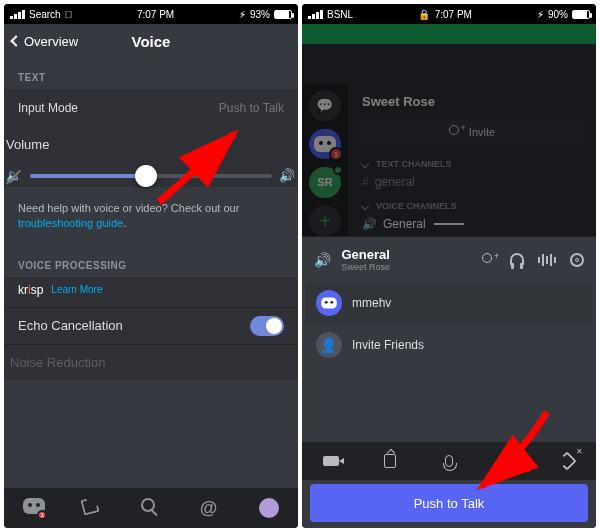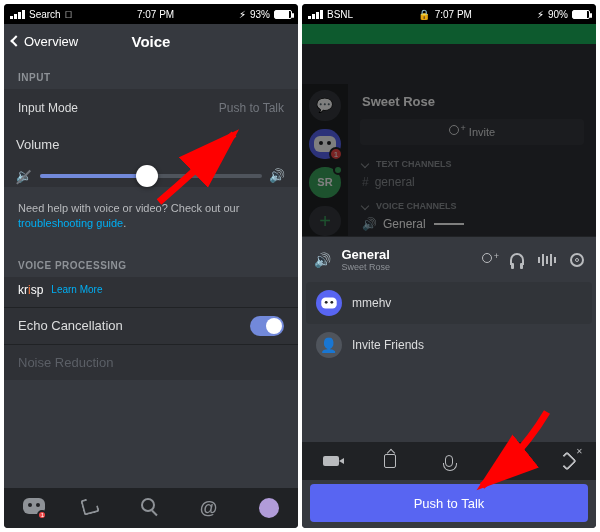--- a/index.html
+++ b/index.html
@@ -23,40 +23,40 @@
   .hdr .back{ position:absolute; left:8px; display:flex; align-items:center; gap:4px; font-size:13px; font-weight:400; color:#fff;}
   .hdr .title{ margin:16px auto;}
   .chev{ width:8px;height:8px;border-left:2px solid #fff;border-bottom:2px solid #fff;transform:rotate(45deg);}
   
   .lc { font-size:12px; }
   .secthdr{ padding:14px 14px 6px; color:#8e9297; font-size:10px; font-weight:600; letter-spacing:.5px;}
   .row{ background:#2f3136; padding:12px 14px; display:flex; align-items:center; justify-content:space-between;}
   .row.dark{background:#2f3136;}
   .row .lbl{color:#dcddde;}
   .row .val{color:#72767d;}
-  .vol{ padding:10px 12px 4px; background:#2f3136;}
+  .vol{ padding:10px 2px 4px; background:#2f3136;}
   .vol .lbl{color:#dcddde; font-size:13px; margin-bottom:16px; display:block;}
   .slider{ display:flex; align-items:center; gap:8px;}
   .spk{ color:#72767d; font-size:13px;}
   .track{ flex:1; height:4px; background:#4f545c; border-radius:2px; position:relative;}
   .track .fill{ position:absolute; left:0; top:0; height:100%; width:48%; background:#7289da; border-radius:2px;}
   .knob{ position:absolute; top:50%; left:48%; width:22px;height:22px;background:#fff;border-radius:50%;transform:translate(-50%,-50%); box-shadow:0 1px 4px rgba(0,0,0,.5);}
   .help{ padding:14px; color:#b9bbbe; font-size:11px; line-height:1.4;}
   .help a{ color:#00aff4; text-decoration:none;}
   .vprow{ padding:8px 14px; background:#2f3136; display:flex; align-items:center; justify-content:space-between;}
   .vprow .txt{ display:flex; flex-direction:column; gap:2px;}
   .vprow .t1{ color:#dcddde; font-size:13px;}
   .vprow .t2{ color:#72767d; font-size:9px;}
   .tog{ width:34px;height:20px;border-radius:10px;background:#7289da; position:relative;}
   .tog::after{content:"";position:absolute;width:16px;height:16px;background:#fff;border-radius:50%;top:2px;right:2px;}
   .krisp{ padding:6px 14px 10px; display:flex; align-items:center; gap:8px; background:#2f3136;}
   .krisp .logo{ font-weight:400; font-size:12px; color:#fff;}
   .krisp .logo .o{color:#ff7a3c;}
   .krisp .lm{ color:#00aff4; font-size:10px;}
-  .faded{ padding:10px 14px; background:#2f3136; color:#5b5f66; font-size:13px; border-top:1px solid #202225;}
+  .faded{ padding:10px 6px; background:#2f3136; color:#5b5f66; font-size:13px; border-top:1px solid #202225;}
   
   .bnav{ position:absolute; bottom:0; left:0; right:0; height:40px; background:#202225; display:flex; align-items:center; justify-content:space-around;}
   .bnav .ic{ width:20px;height:20px; position:relative; color:#8e9297;}
   .disc-ic{width:22px;height:16px;background:#8e9297;border-radius:6px;position:relative;}
   .disc-ic::before,.disc-ic::after{content:"";position:absolute;width:4px;height:4px;background:#202225;border-radius:50%;top:5px;}
   .disc-ic::before{left:5px}.disc-ic::after{right:5px}
   .badge-sm{position:absolute;bottom:-2px;right:-4px;width:10px;height:10px;background:#f04747;border-radius:50%;border:2px solid #202225;font-size:6px;color:#fff;display:flex;align-items:center;justify-content:center;}
   .phone-ic{width:16px;height:16px;border:2px solid #8e9297;border-radius:3px;transform:rotate(-15deg);clip-path:polygon(0 0,40% 0,40% 60%,100% 60%,100% 100%,0 100%);}
   .mag{width:14px;height:14px;border:2px solid #8e9297;border-radius:50%;position:relative;}
   .mag::after{content:"";position:absolute;width:7px;height:2px;background:#8e9297;bottom:-4px;right:-5px;transform:rotate(45deg);}
@@ -160,21 +160,21 @@
 
     <div class="hdr">
       <div class="back">
         <span class="chev"></span>
         <span>Overview</span>
       </div>
       <span class="title">Voice</span>
     </div>
 
     <div class="lc">
-      <div class="secthdr">INPUT</div>
+      <div class="secthdr">TEXT</div>
       <div class="row dark">
         <span class="lbl">Input Mode</span>
         <span class="val">Push to Talk</span>
       </div>
 
       <div class="vol">
         <span class="lbl">Volume</span>
         <div class="slider">
           <span class="spk muted">🔈</span>
           <div class="track">

